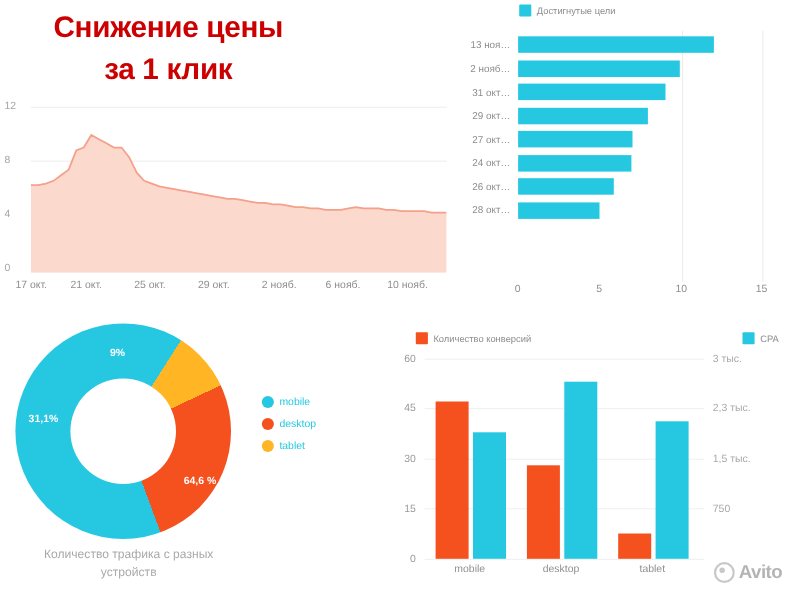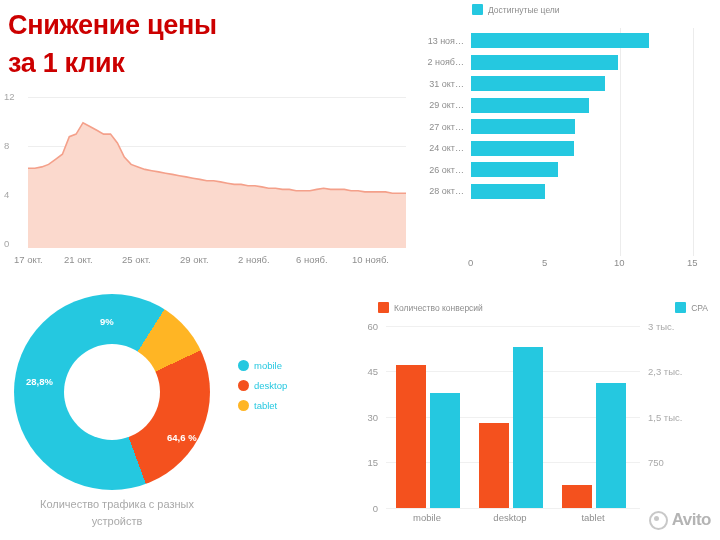--- a/index.html
+++ b/index.html
@@ -8,20 +8,21 @@
     font-family:"Liberation Sans", sans-serif;
     position:relative;
   }
   .root{position:absolute;left:0;top:0;width:720px;height:540px;}
 
   
   .title{
     position:absolute;left:8px;top:6px;width:290px;
     color:#cc0000;font-weight:bold;font-size:27px;line-height:38px;
     letter-spacing:-0.3px;
+    text-align:center;
   }
   .legend-row{display:flex;align-items:center;gap:5px;}
   .legend-swatch{width:11px;height:11px;border-radius:1px;display:inline-block;}
   .legend-text{font-size:8.5px;color:#8d8d8d;white-space:nowrap;}
 
   
   .area-chart{position:absolute;left:0px;top:92px;width:408px;height:190px;}
   .area-plot{position:absolute;left:28px;top:4px;width:378px;height:152px;}
   .area-ylab{position:absolute;left:4px;font-size:9.5px;color:#a6a6a6;}
   .area-xlab{position:absolute;top:162px;font-size:9.5px;color:#8f8f8f;}
@@ -187,21 +188,21 @@
       <div class="hbar-tick" style="left:143px;">10</div>
       <div class="hbar-tick" style="left:216px;">15</div>
     </div>
   </div>
 
   <div class="donut-chart">
     <div class="donut-wrap">
       <div class="donut">
         <div class="donut-hole"></div>
         <div class="donut-val" style="left:86px;top:22px;">9%</div>
-        <div class="donut-val" style="left:12px;top:82px;">28,8%</div>
+        <div class="donut-val" style="left:12px;top:82px;">31,1%</div>
         <div class="donut-val" style="left:153px;top:138px;">64,6 %</div>
       </div>
     </div>
 
     <div class="donut-legend">
       <div class="legend-row">
         <span class="legend-swatch" style="background:#25c8e0;border-radius:50%;"></span>
         <span class="legend-text">mobile</span>
       </div>
       <div class="legend-row">

